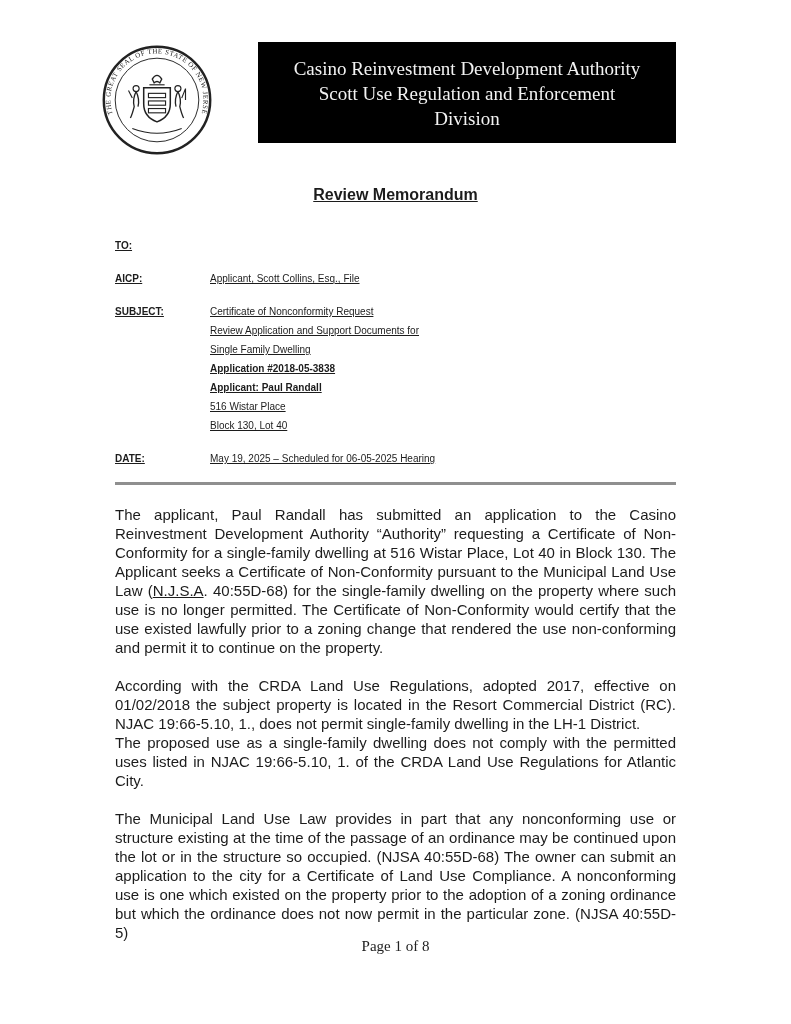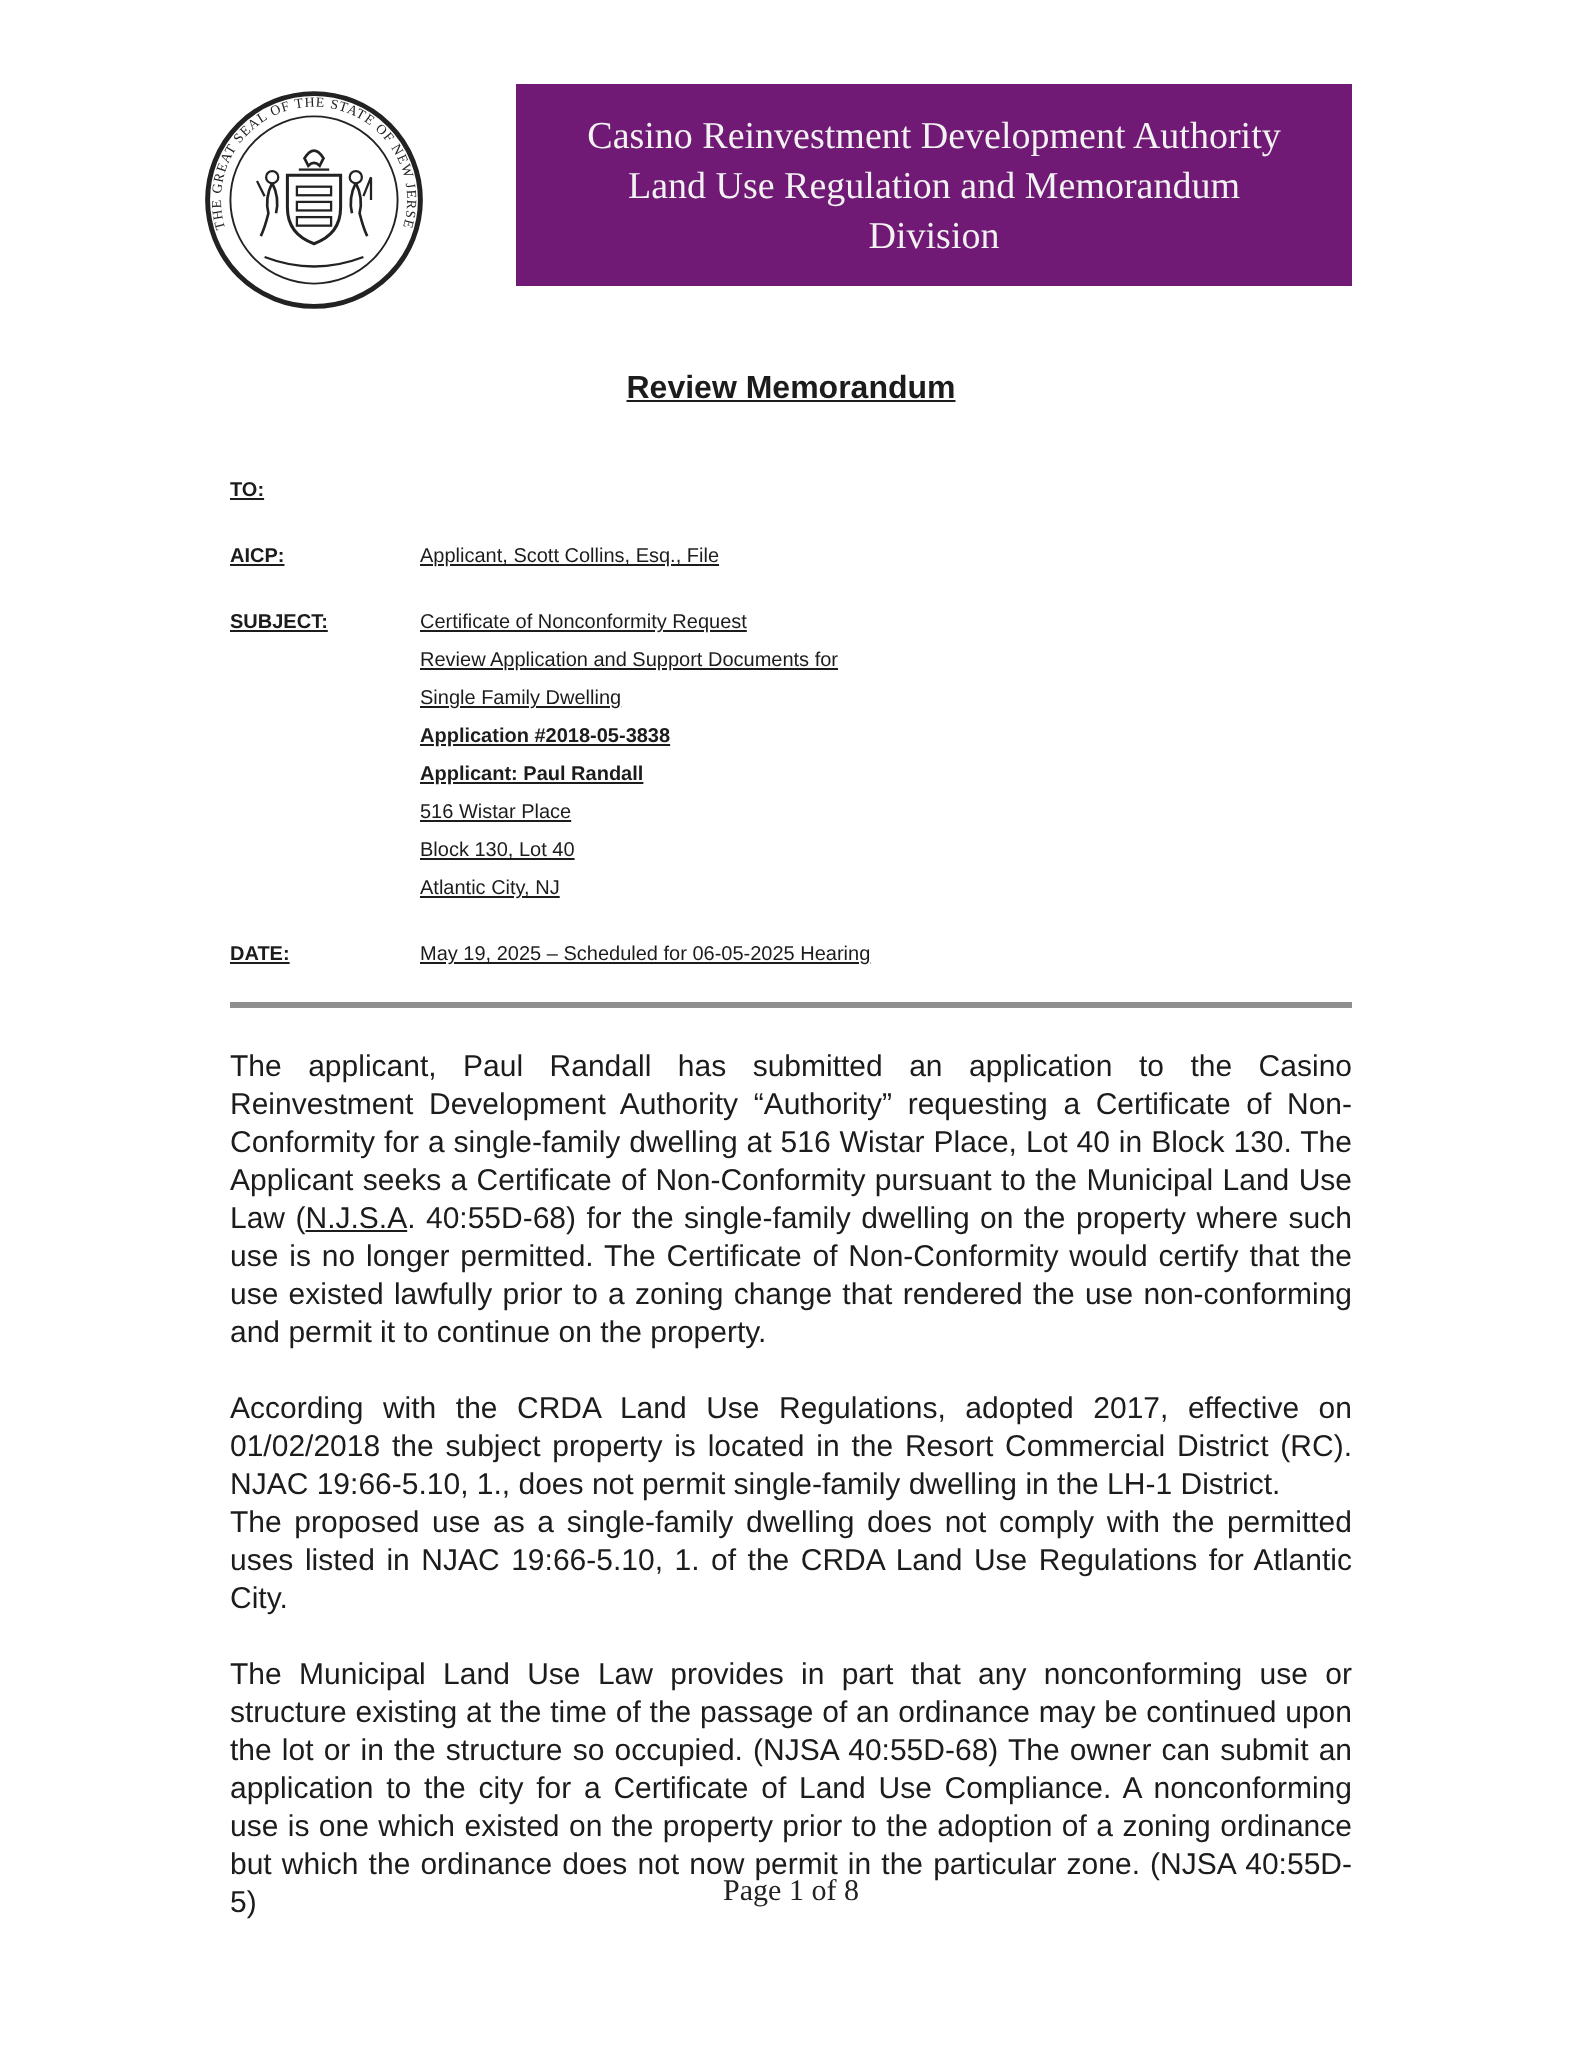--- a/index.html
+++ b/index.html
@@ -15,21 +15,21 @@
   .header-row{
     display:flex;
     align-items:flex-start;
     margin:42px 115px 0 100px;
   }
   .seal-wrap{width:114px;height:116px;flex:0 0 auto;}
   .seal-wrap svg{width:100%;height:100%;}
   .org-banner{
     margin-left:44px;
     flex:1 1 auto;
-    background:#701a75;
+    background:#000000;
     color:#f2f2f2;
     font-family:"Liberation Serif",serif;
     font-size:19px;
     line-height:25px;
     text-align:center;
     padding:14px 8px 12px 8px;
     min-height:75px;
   }
   
   .doc-title{
@@ -105,21 +105,21 @@
         <path class="seal-line" stroke-width="1.2" d="M 34 58 l -4 -8"></path>
         <circle class="seal-line" stroke-width="1.2" cx="82" cy="48" r="3.2"></circle>
         <path class="seal-line" stroke-width="1.4" d="M 82 51 q 4 8 2 16 q 2 8 4 12 M 82 51 q -4 8 -2 16"></path>
         <path class="seal-line" stroke-width="1.2" d="M 86 58 l 4 -10 M 90 48 l 0 12"></path>
 
         <path class="seal-line" stroke-width="1.2" d="M 34 90 q 26 10 52 0"></path>
       </svg>
     </div>
     <div class="org-banner">
       <div>Casino Reinvestment Development Authority</div>
-      <div>Land Use Regulation and Memorandum</div>
+      <div>Scott Use Regulation and Enforcement</div>
       <div>Division</div>
     </div>
   </div>
 
   <div class="doc-title">Review Memorandum</div>
 
   <div class="memo">
     <div class="memo-row">
       <span class="memo-label">TO:</span>
     </div>
@@ -130,21 +130,20 @@
     <div class="memo-row">
       <span class="memo-label">SUBJECT:</span>
       <span class="memo-value">
         <span class="line">Certificate of Nonconformity Request</span>
         <span class="line">Review Application and Support Documents for</span>
         <span class="line">Single Family Dwelling</span>
         <span class="line bold">Application #2018-05-3838</span>
         <span class="line bold">Applicant: Paul Randall</span>
         <span class="line">516 Wistar Place</span>
         <span class="line">Block 130, Lot 40</span>
-        <span class="line">Atlantic City, NJ</span>
       </span>
     </div>
     <div class="memo-row">
       <span class="memo-label">DATE:</span>
       <span class="memo-value">May 19, 2025 – Scheduled for 06-05-2025 Hearing</span>
     </div>
   </div>
 
   <hr class="rule">
 

